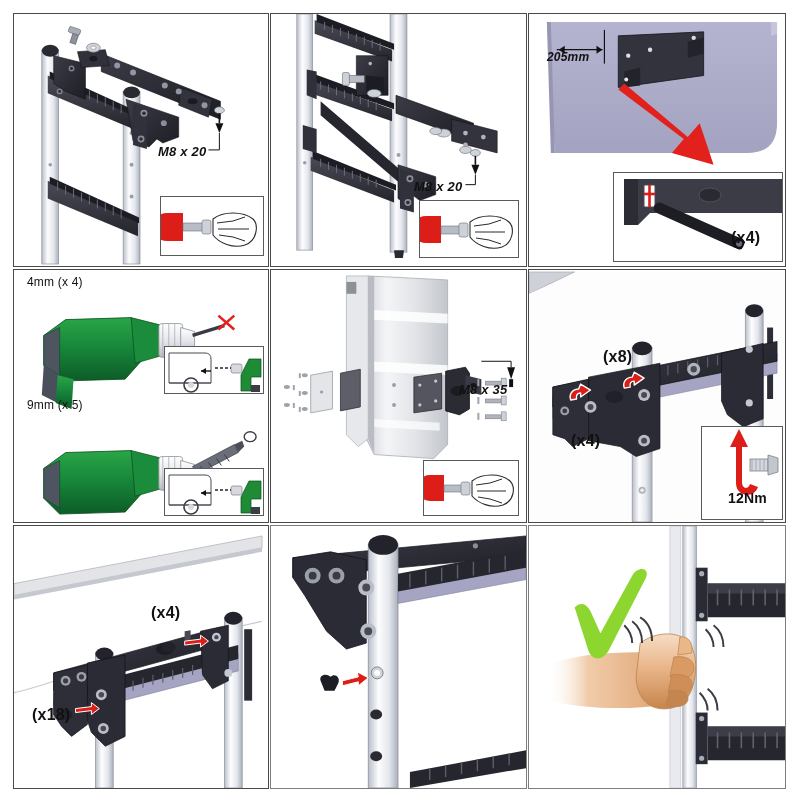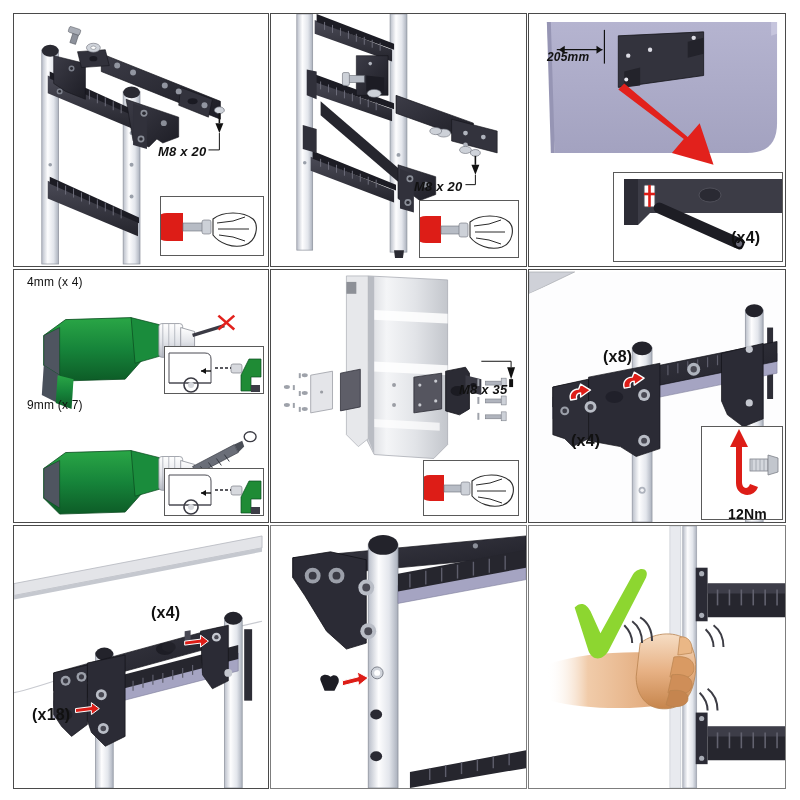--- a/index.html
+++ b/index.html
@@ -402,21 +402,21 @@
           <path d="M188 198 L193 205"></path>
             <path d="M196 194 L201 201"></path>
             <path d="M204 190 L209 197"></path>
           <path d="M212 186 L217 193"></path>
         </g>
         <path d="M222 176 L230 172 L232 178 L226 184 Z" fill="#4a4e57"></path>
       </g>
       <ellipse cx="238" cy="168" rx="6" ry="5" fill="none" stroke="#3b3b44" stroke-width="1.4"></ellipse>
     </svg>
     <div class="lbl" style="left:13px;top:5px;font-size:12px;">4mm (x 4)</div>
-    <div class="lbl" style="left:13px;top:128px;font-size:12px;">9mm (x 7)</div>
+    <div class="lbl" style="left:13px;top:128px;font-size:12px;">9mm (x 5)</div>
 
     <div class="inset" style="left:150px;top:76px;width:100px;height:48px;">
       <svg viewBox="0 0 100 48" width="100" height="48">
         <path d="M4 6 L4 36 L46 36 L46 12 Q46 6 40 6 Z" fill="none" stroke="#4a4a52" stroke-width="1"></path>
         <path d="M4 36 L46 36" stroke="#4a4a52" stroke-width="1"></path>
         <circle cx="26" cy="38" r="7" fill="none" stroke="#3b3b44" stroke-width="1.6"></circle>
         <circle cx="26" cy="38" r="3" fill="#d7d9de"></circle>
         <path d="M46 24 L36 24" stroke="#111" stroke-width="1.4"></path>
         <path d="M36 24 L41 21 L41 27 Z" fill="#111"></path>
         <g>
@@ -613,21 +613,21 @@
         <rect x="48" y="32" width="18" height="12" fill="#d4d7dd" stroke="#7d8189" stroke-width="0.8"></rect>
         <g stroke="#9ba0a8" stroke-width="0.8">
           <path d="M50 32 L50 44"></path>
             <path d="M54 32 L54 44"></path>
             <path d="M58 32 L58 44"></path>
             <path d="M62 32 L62 44"></path>
         </g>
         <path d="M66 28 L76 31 L76 45 L66 48 Z" fill="#c2c6cd" stroke="#7d8189" stroke-width="0.8"></path>
       </svg>
     </div>
-    <div class="lbl mid" style="left:199px;top:236px;font-size:14px;">12Nm</div>
+    <div class="lbl mid" style="left:199px;top:220px;font-size:14px;">12Nm</div>
   </div>
 
   <div class="panel">
     <svg class="art" viewBox="0 0 256 264">
 
       <g>
         <path d="M0 58 L250 10 L250 22 L0 70 Z" fill="#e3e4e8" stroke="#b4b7be" stroke-width="0.8"></path>
         <path d="M0 70 L250 22 L250 26 L0 74 Z" fill="#c5c8cf"></path>
       </g>
 

